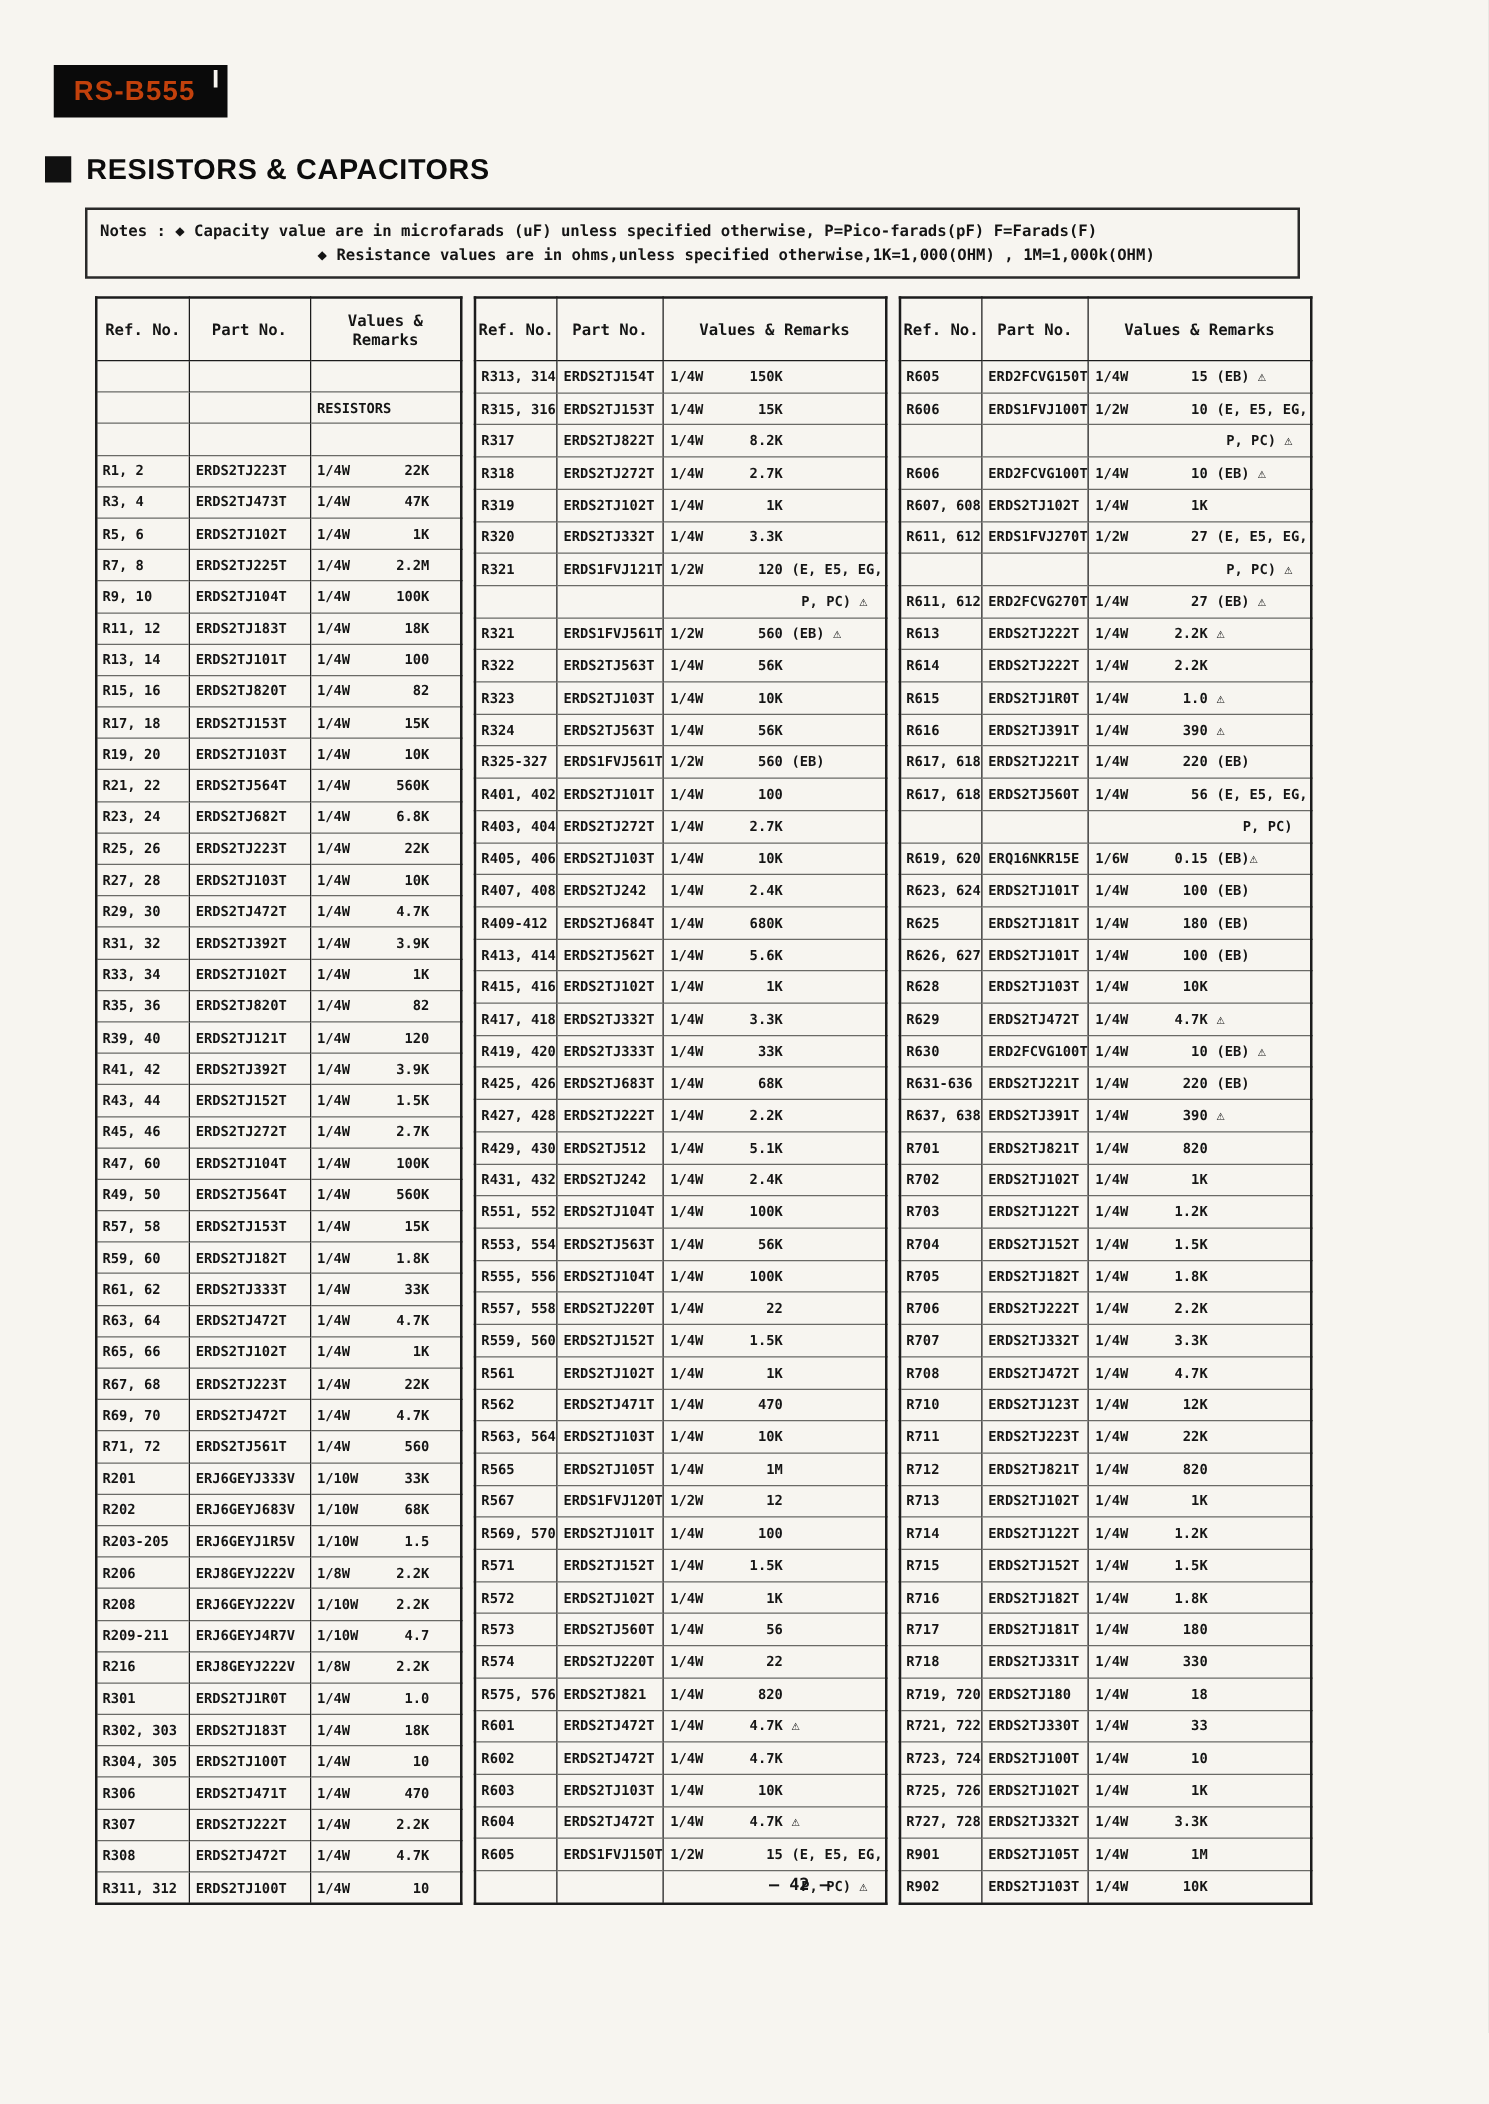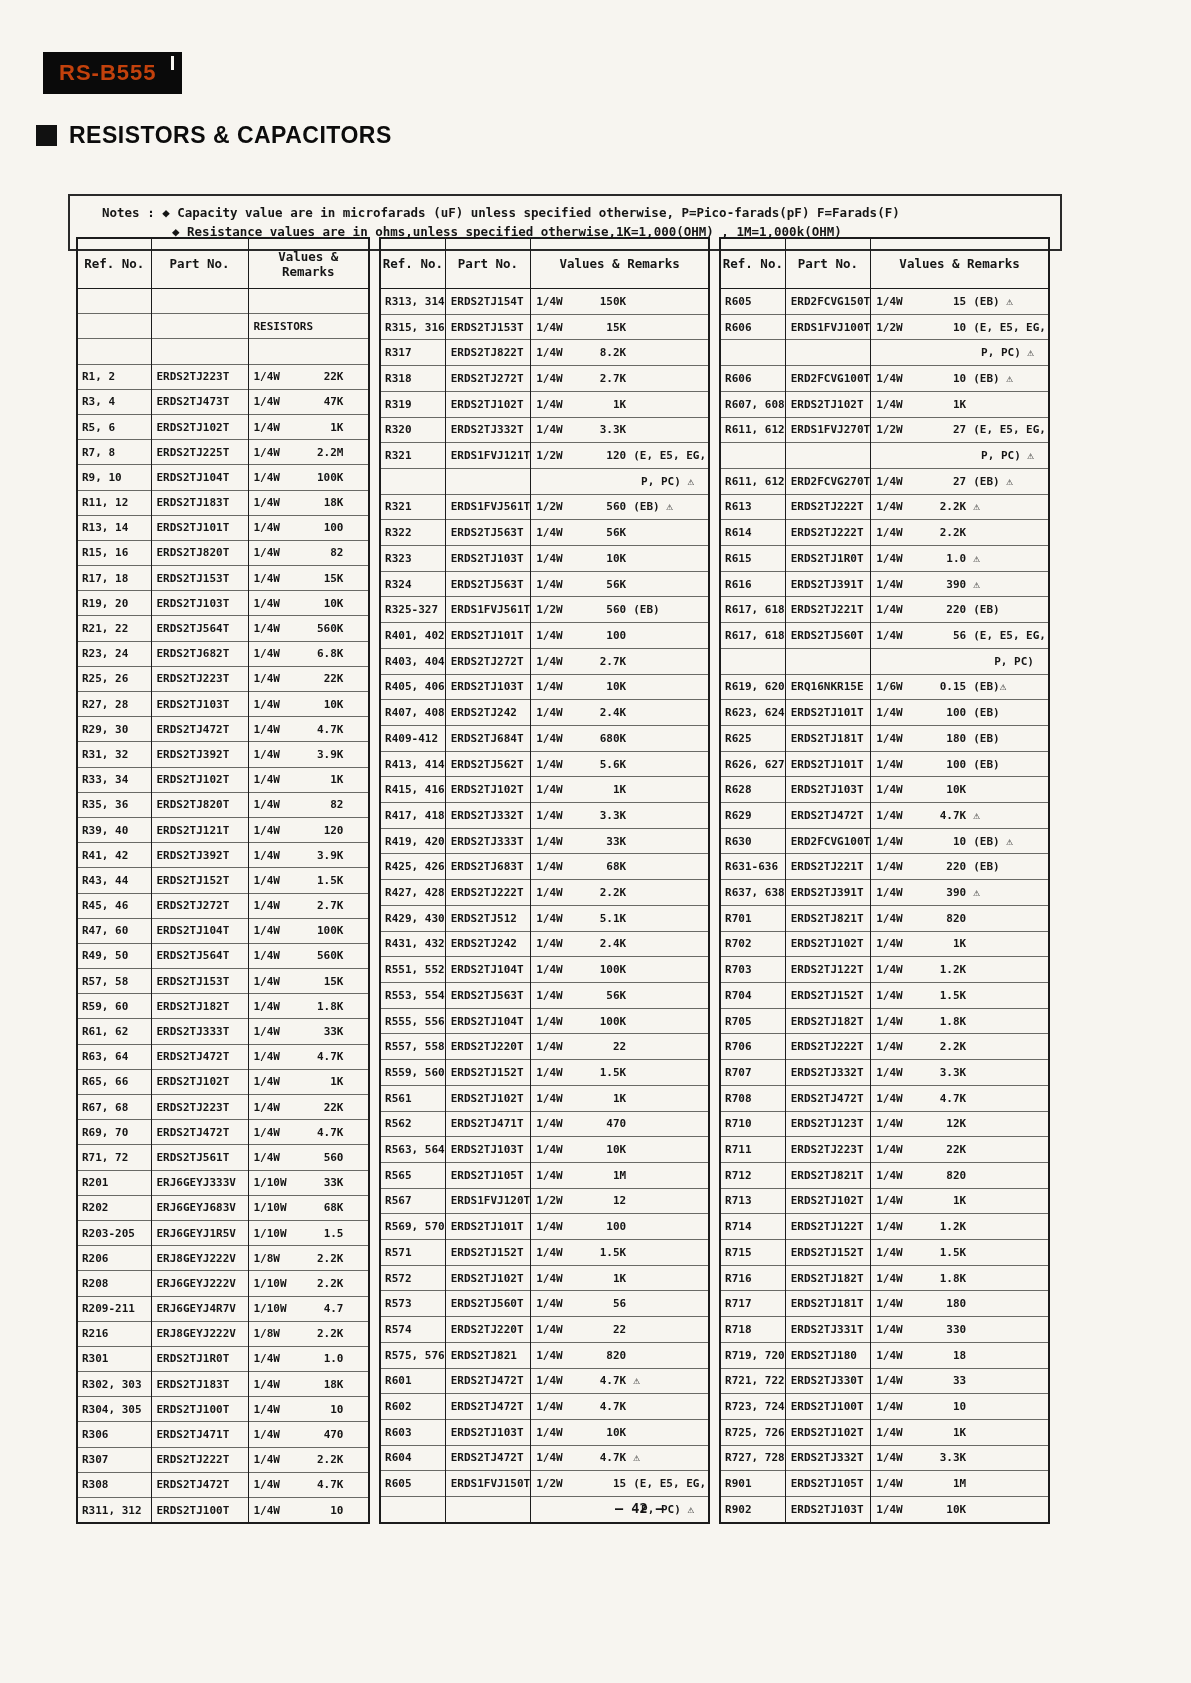--- a/index.html
+++ b/index.html
@@ -21,24 +21,24 @@
     position:absolute; left:36px; top:122px;
     display:flex; align-items:center; gap:12px;
   }
   .title-square { width:21px; height:21px; background:#111; }
   .page-title {
     margin:0; font-family:"Liberation Sans",sans-serif; font-weight:bold;
     font-size:23px; letter-spacing:0.5px; color:#0c0c0c;
   }
   .notes-box {
     position:absolute; left:68px; top:166px; width:948px;
-    border:2px solid #2a2a2a; padding:7px 10px 7px 32px;
-    font-size:12.5px; font-weight:bold; line-height:1.55; white-space:nowrap;margin-top:28px;
+    border:2px solid #2a2a2a; padding:7px 10px 7px 10px;
+    font-size:12.5px; font-weight:bold; line-height:1.55; white-space:nowrap;
   }
-  .notes-line2 { padding-left:70px; }
+  .notes-line2 { padding-left:70px;text-align:center; }
   .tables { position:absolute; left:76px; top:237px; width:974px; display:flex; gap:9px; }
   table { border-collapse:collapse; flex:1; border:2px solid #1c1c1c; table-layout:fixed; }
   col.col-ref { width:74px; } col.col-part { width:97px; } col.col-val { width:auto; }
   th {
     border:1px solid #1c1c1c; height:49px; font-size:12.5px; font-weight:bold;
     text-align:center; padding:0;
   }
   td {
     border-left:1px solid #1c1c1c; border-right:1px solid #1c1c1c;
     border-top:1px solid #6a6a66;

